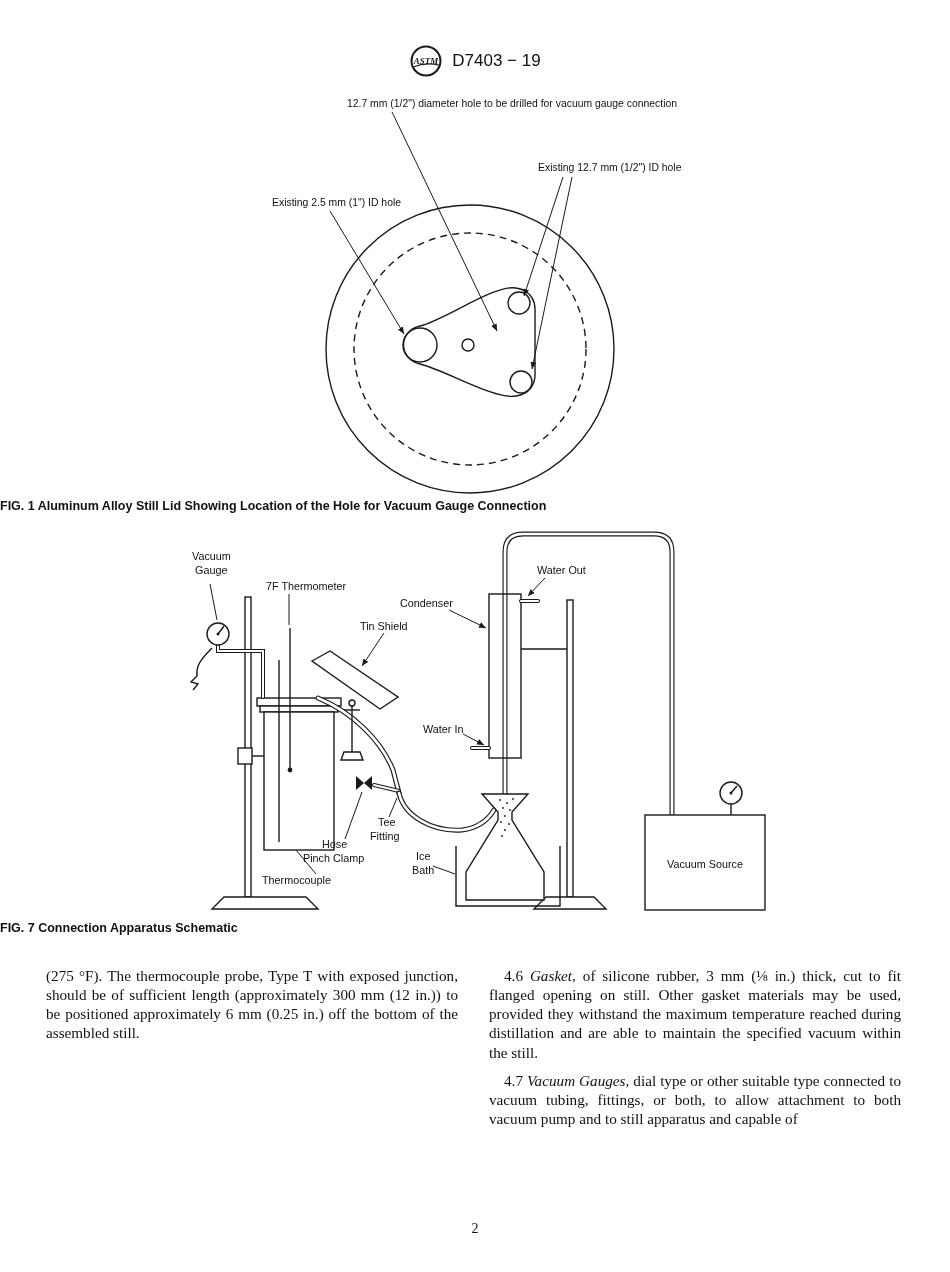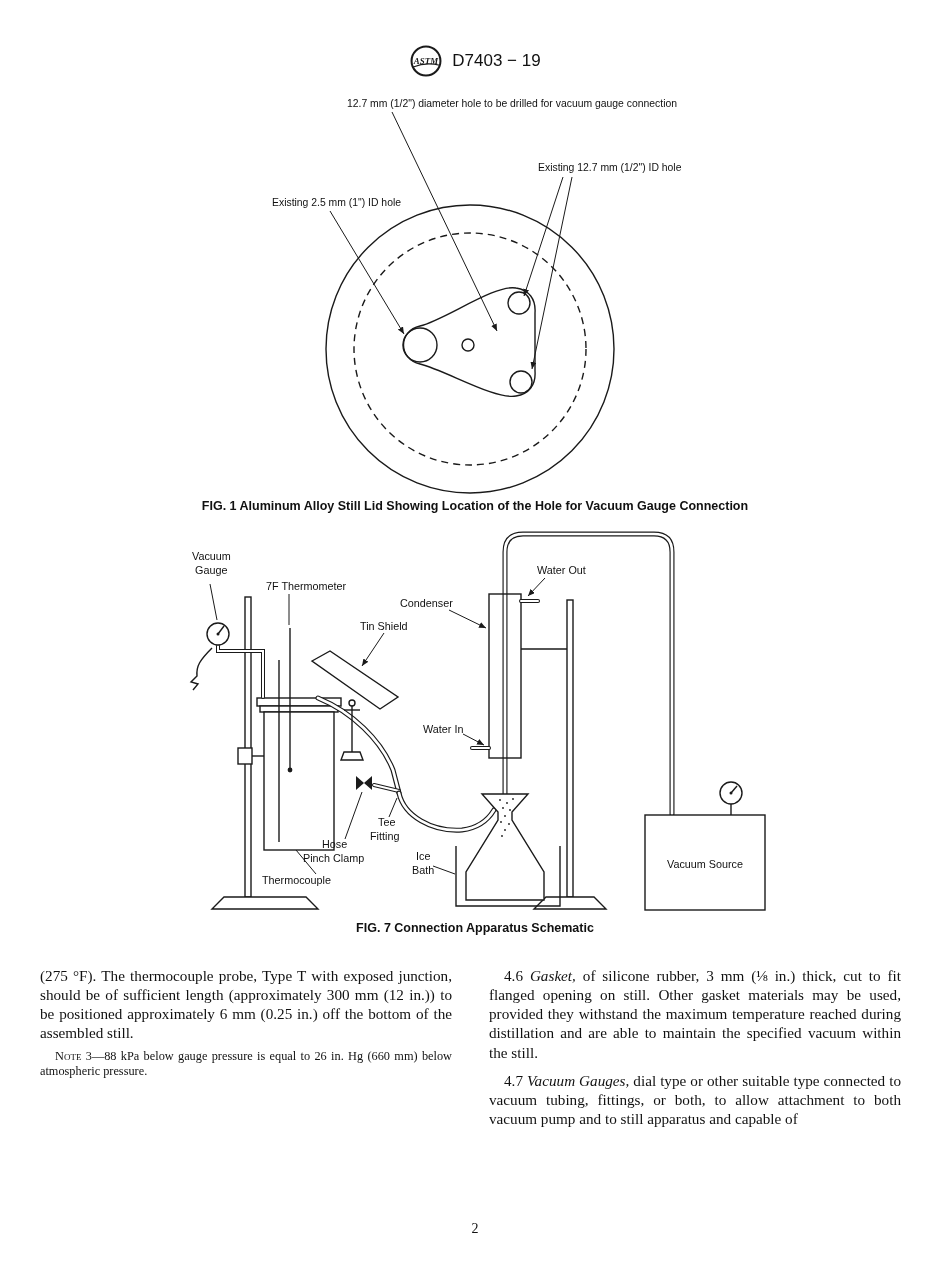--- a/index.html
+++ b/index.html
@@ -12,39 +12,39 @@
   .header {
     position:absolute; top:44px; left:0; width:100%;
     display:flex; justify-content:center; align-items:center; gap:9px;
   }
   .logo { width:34px; height:34px; }
   .designation {
     font-family:"Liberation Sans", sans-serif; font-weight:normal; font-size:17px; color:#111;
   }
   svg.figure { position:absolute; left:0; }
   .fig-caption {
-    position:absolute; left:0; width:100%; text-align:center;
+    position:absolute; left:0; width:100%; 
     font-family:"Liberation Sans", sans-serif; font-weight:bold; font-size:12.5px; color:#111;
   }
   
   .ln  { stroke:#1a1a1a; stroke-width:1.4; fill:none; }
   .lnw { stroke:#1a1a1a; stroke-width:1.4; fill:#ffffff; }
   .tO  { stroke:#1a1a1a; stroke-width:5;   fill:none; stroke-linecap:round; }
   .tI  { stroke:#ffffff; stroke-width:2.7; fill:none; stroke-linecap:round; }
   .tOs { stroke:#1a1a1a; stroke-width:4;   fill:none; stroke-linecap:round; }
   .tIs { stroke:#ffffff; stroke-width:2;   fill:none; stroke-linecap:round; }
   .leader { stroke:#1a1a1a; stroke-width:1; fill:none; }
   text.lbl { font-family:"Liberation Sans", sans-serif; font-size:10.8px; fill:#111; }
   text.lbl1 { font-family:"Liberation Sans", sans-serif; font-size:10.4px; fill:#111; }
   
   .col {
     position:absolute; top:966px; width:412px;
     font-size:15.2px; line-height:1.26; text-align:justify; color:#111;
   }
-  .col-left  { left:40px; }
+  .col-left  { left:46px; }
   .col-right { left:489px; }
   .para { text-indent:15px; margin-top:7px; }
   .mt0 { margin-top:0; }
   .no-indent { text-indent:0; }
   .note { font-size:12.3px; line-height:1.24; margin-top:6px; text-indent:15px; }
   .sc { font-variant:small-caps; }
   .footer {
     position:absolute; top:1221px; left:0; width:100%;
     text-align:center; font-size:14px; color:#111;
   }
@@ -214,21 +214,20 @@
     <text class="lbl" x="416" y="860">Ice</text>
     <text class="lbl" x="412" y="874">Bath</text>
     <text class="lbl" x="262" y="884">Thermocouple</text>
     <text class="lbl" x="705" y="868" text-anchor="middle">Vacuum Source</text>
   </svg>
 
   <div class="fig-caption" style="top:921px;">FIG. 7 Connection Apparatus Schematic</div>
 
   <div class="col col-left">
     <p class="para mt0 no-indent">(275 °F). The thermocouple probe, Type T with exposed junction, should be of sufficient length (approximately 300 mm (12 in.)) to be positioned approximately 6 mm (0.25 in.) off the bottom of the assembled still.</p>
-    <p class="note"><span class="sc">Note 3</span><span>—88 kPa below gauge pressure is equal to 26 in. Hg (660 mm) below atmospheric pressure.</span></p>
   </div>
 
   <div class="col col-right">
     <p class="para mt0"><span>4.6 </span><i>Gasket,</i><span> of silicone rubber, 3 mm (⅛ in.) thick, cut to fit flanged opening on still. Other gasket materials may be used, provided they withstand the maximum temperature reached during distillation and are able to maintain the specified vacuum within the still.</span></p>
     <p class="para" style="margin-top:9px;"><span>4.7 </span><i>Vacuum Gauges,</i><span> dial type or other suitable type connected to vacuum tubing, fittings, or both, to allow attachment to both vacuum pump and to still apparatus and capable of</span></p>
   </div>
 
   <div class="footer">2</div>
 
 </div>

